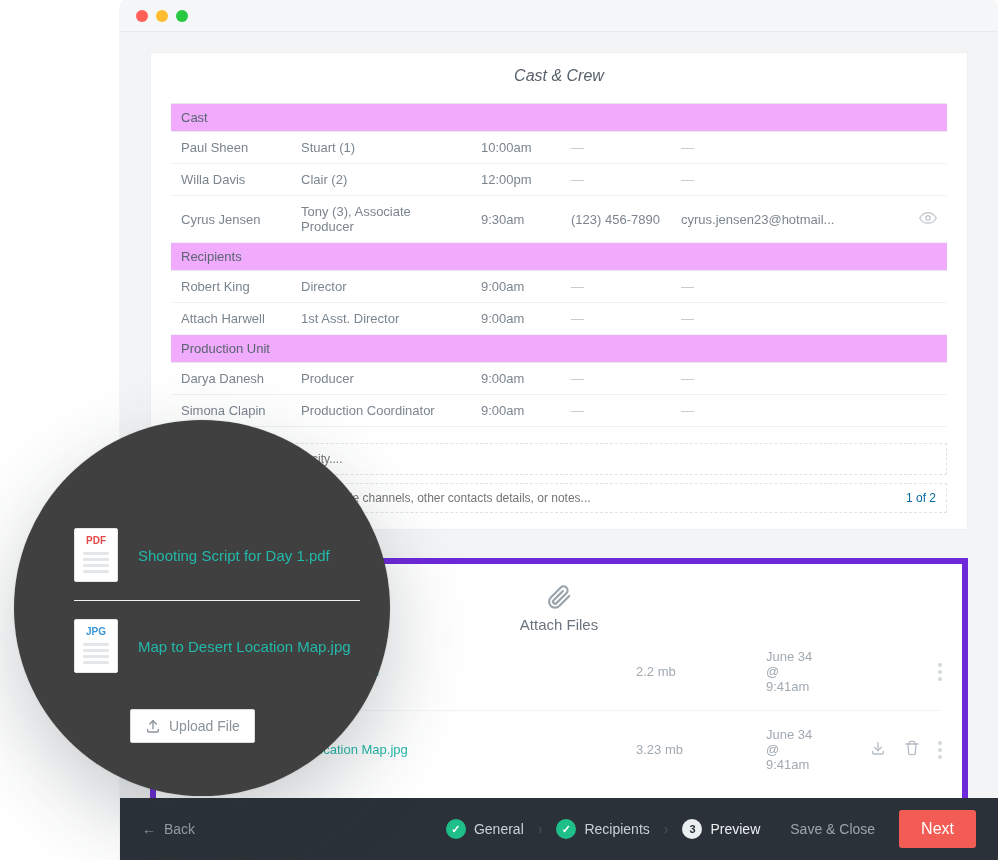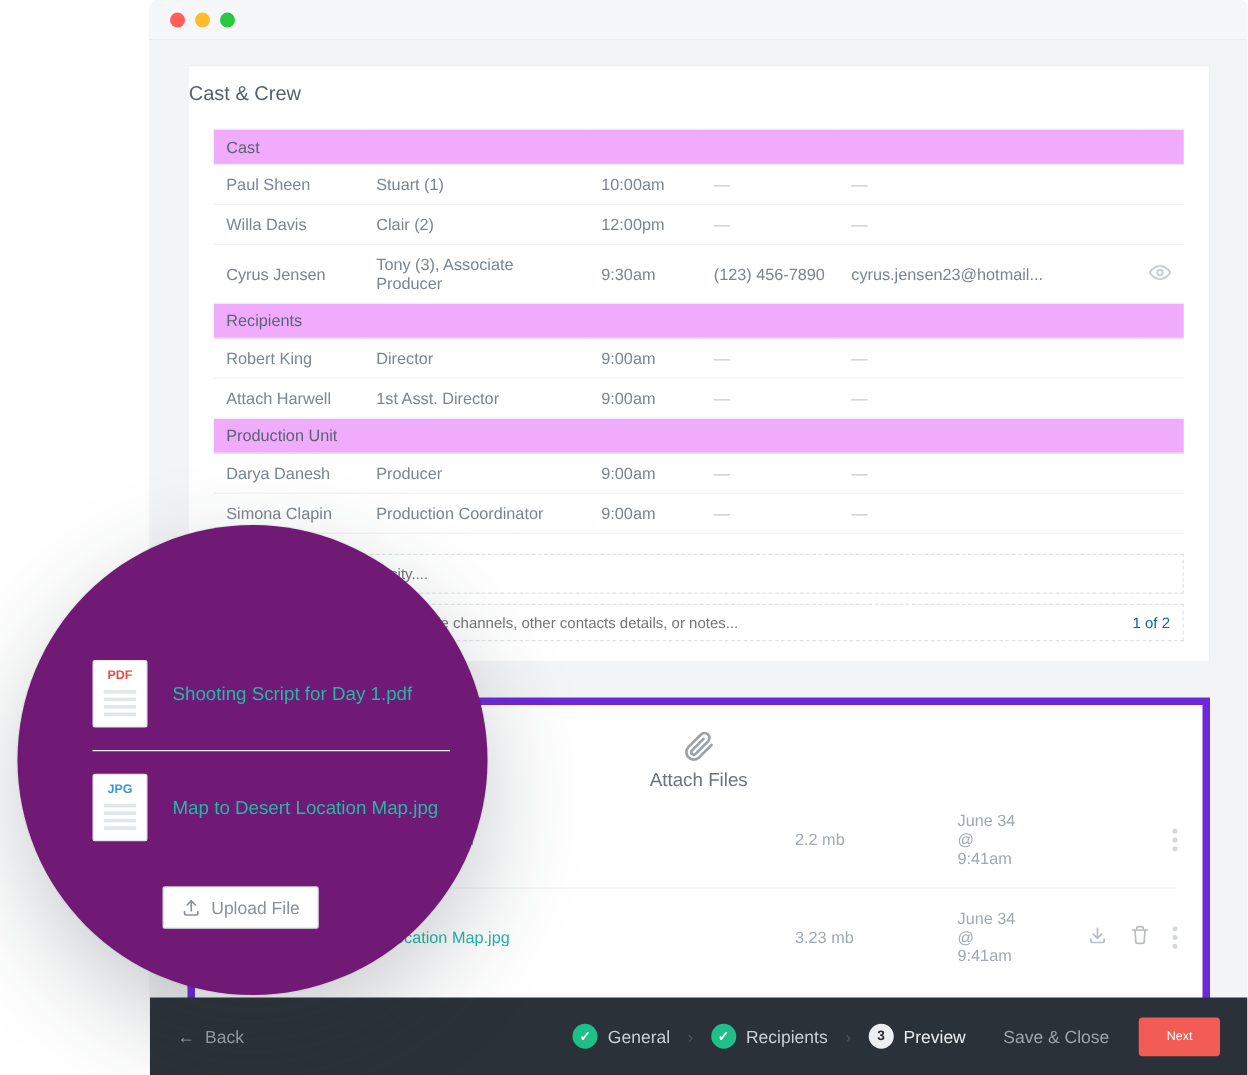--- a/index.html
+++ b/index.html
@@ -8,21 +8,21 @@
   .window { position: absolute; left: 120px; top: 0; width: 878px; height: 860px; background: #f3f4f5; border-radius: 8px 8px 0 0; box-shadow: 0 0 0 1px rgba(0,0,0,0.03); }
   .titlebar { height: 32px; display: flex; align-items: center; padding-left: 16px; gap: 8px; border-bottom: 1px solid rgba(0,0,0,0.05); background:#f6f7f8; border-radius:8px 8px 0 0;}
   .dot { width: 12px; height: 12px; border-radius: 50%; }
   .dot.red { background: #ff5f57; }
   .dot.yellow { background: #febc2e; }
   .dot.green { background: #28c840; }
 
   .content { padding: 20px 30px 0 30px; }
 
   .panel { background: #fff; border: 1px solid #eef0f1; }
-  .panel-title { color: #57606a; font-size: 16px; padding: 14px 0 18px; font-weight: 400; }
+  .panel-title { text-align: center; color: #57606a; font-size: 16px; padding: 14px 0 18px; font-weight: 400; font-style: italic; }
 
   .table { width: calc(100% - 40px); margin: 0 20px; border-collapse: collapse; font-size: 13px; color: #7b858f; }
   .group-row td { background: #f0abfc; color: #5a6470; font-weight: 400; padding: 6px 10px; border: 1px solid #e7eaec; border-left:none; border-right:none; }
   .data-row td { padding: 8px 10px; border-bottom: 1px solid #f0f2f3; color:#7b858f; }
   .data-row td .dash { color:#bfc6cc; }
   .eye-cell { width:36px; text-align:center; color:#c8cdd2; }
 
   .dashed-box { margin: 16px 20px 0 20px; border: 1px dashed #e1e4e7; display:flex; align-items:center; padding:6px 10px; gap:10px; font-size:12px; color:#b6bdc4; }
   .dashed-box .badge { width:18px; height:18px; border:1px solid #ee6352; color:#ee6352; display:flex; align-items:center; justify-content:center; font-size:10px; font-weight:600; border-radius:2px; }
   .dashed-box .snow { color:#8a9299; font-size:14px; }
@@ -48,24 +48,24 @@
   .back { color:#9ea5ad; font-size:14px; display:flex; align-items:center; gap:8px; cursor:pointer;}
   .steps { margin-left:auto; display:flex; align-items:center; gap:14px; }
   .step { display:flex; align-items:center; gap:8px; color:#9ea5ad; font-size:14px; }
   .step .circle{ width:20px;height:20px;border-radius:50%;display:flex;align-items:center;justify-content:center;font-size:11px;font-weight:600;}
   .step.done .circle{ background:#1fbf89; color:#fff;}
   .step.done { color:#c9d0d7;}
   .step.current .circle{ background:#eceff1; color:#2b3138;}
   .step.current { color:#eceff1;}
   .chev { color:#4a535c; font-size:14px;}
   .saveclose { margin-left:30px; color:#9ea5ad; font-size:14px; cursor:pointer;}
-  .next-btn { margin-left:24px; background:#f25c54; color:#fff; font-size:10px; padding:10px 22px; border-radius:3px; border:none; cursor:pointer;}
+  .next-btn { margin-left:24px; background:#f25c54; color:#fff; font-size:16px; padding:10px 22px; border-radius:3px; border:none; cursor:pointer;}
 
   
-  .lens { position:absolute; left:14px; top:420px; width:376px; height:376px; border-radius:50%; background:#701a75; box-shadow: 0 30px 80px rgba(40,50,60,0.25), 0 0 0 1px rgba(0,0,0,0.04); overflow:hidden; }
+  .lens { position:absolute; left:14px; top:420px; width:376px; height:376px; border-radius:50%; background:#404040; box-shadow: 0 30px 80px rgba(40,50,60,0.25), 0 0 0 1px rgba(0,0,0,0.04); overflow:hidden; }
   .lens-inner { padding: 90px 30px 0 60px; }
   .lens-row { display:flex; align-items:center; gap:20px; padding:18px 0; border-bottom:1px solid #eef0f1; }
   .lens-row:last-of-type { border-bottom:none; }
   .fileicon { width:44px; height:54px; border:1px solid #e4e7ea; border-radius:2px; position:relative; background:#fff; display:flex; flex-direction:column; align-items:center; justify-content:flex-start; padding-top:6px; gap:4px;}
   .fileicon .tag{ font-size:10px; font-weight:700; }
   .fileicon.pdf .tag{ color:#e64b4b;}
   .fileicon.jpg .tag{ color:#3a96d8;}
   .fileicon .lines{ display:flex; flex-direction:column; gap:3px; align-items:center; margin-top:2px;}
   .fileicon .lines span{ display:block; width:26px; height:3px; background:#e4e7ea; border-radius:1px;}
   .lens-file { color:#22b8a9; font-size:15px; }

